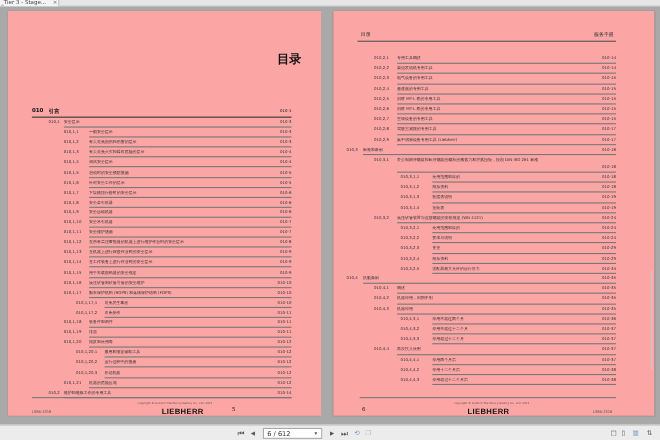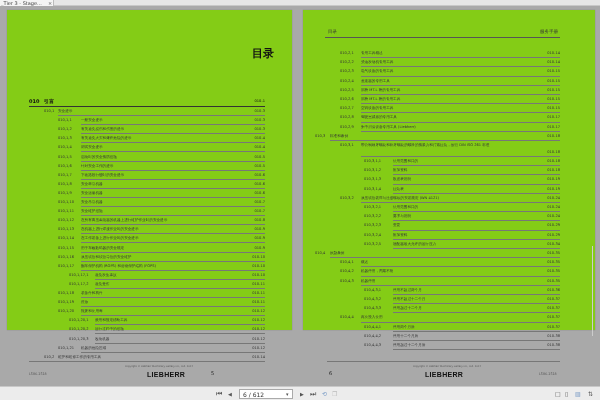--- a/index.html
+++ b/index.html
@@ -1,21 +1,21 @@
 <!DOCTYPE html>
 <html><head>
 <meta charset="utf-8">
 <style>
   * { box-sizing: border-box; margin: 0; padding: 0; }
   html, body { width: 600px; height: 400px; overflow: hidden; background: #a9a9a9; font-family: "DejaVu Sans", sans-serif; }
   .tabbar { position: absolute; left: 0; top: 0; width: 600px; height: 6px; background: #e6e6e6; border-bottom: 1px solid #c8c8c8; }
   .tab { position: absolute; left: 0; top: 0; height: 6px; width: 54px; background: #f4f4f4; border-right: 1px solid #bbb; font-size: 5px; line-height: 6px; color: #444; padding-left: 1px; white-space: nowrap; overflow: hidden; }
   .tab-close { position: absolute; left: 48px; top: 0; font-size: 5px; line-height: 6px; color: #555; }
   .viewer { position: absolute; left: 0; top: 6px; width: 600px; height: 380px; background: #a9a9a9; }
-  .page { position: absolute; top: 4px; height: 320px; background: #84cc16; box-shadow: 0 0 1px #777; }
+  .page { position: absolute; top: 4px; height: 368px; background: #fca5a5; box-shadow: 0 0 1px #777; }
   .page.left { left: 7px; width: 285px; }
   .page.right { left: 303px; width: 292px; }
   .title-big { position: absolute; left: 245px; top: 36px; font-size: 11px; font-weight: bold; color: #111; }
   .hdr { position: absolute; top: 19px; font-size: 4.5px; color: #333; }
   .hdr-line { position: absolute; top: 27px; left: 22px; width: 235px; height: 1px; background: #555; }
   .toc-row { position: absolute; height: 9px; font-size: 3.6px; color: #333; white-space: nowrap; }
   .toc-row .num { position: absolute; top: 1px; }
   .toc-row .txt { position: absolute; top: 1px; overflow: hidden; }
   .toc-row .pg { position: absolute; top: 1px; right: 0; }
   .toc-row .uline { position: absolute; bottom: 1px; height: 1px; background: #777; right: 0; }

